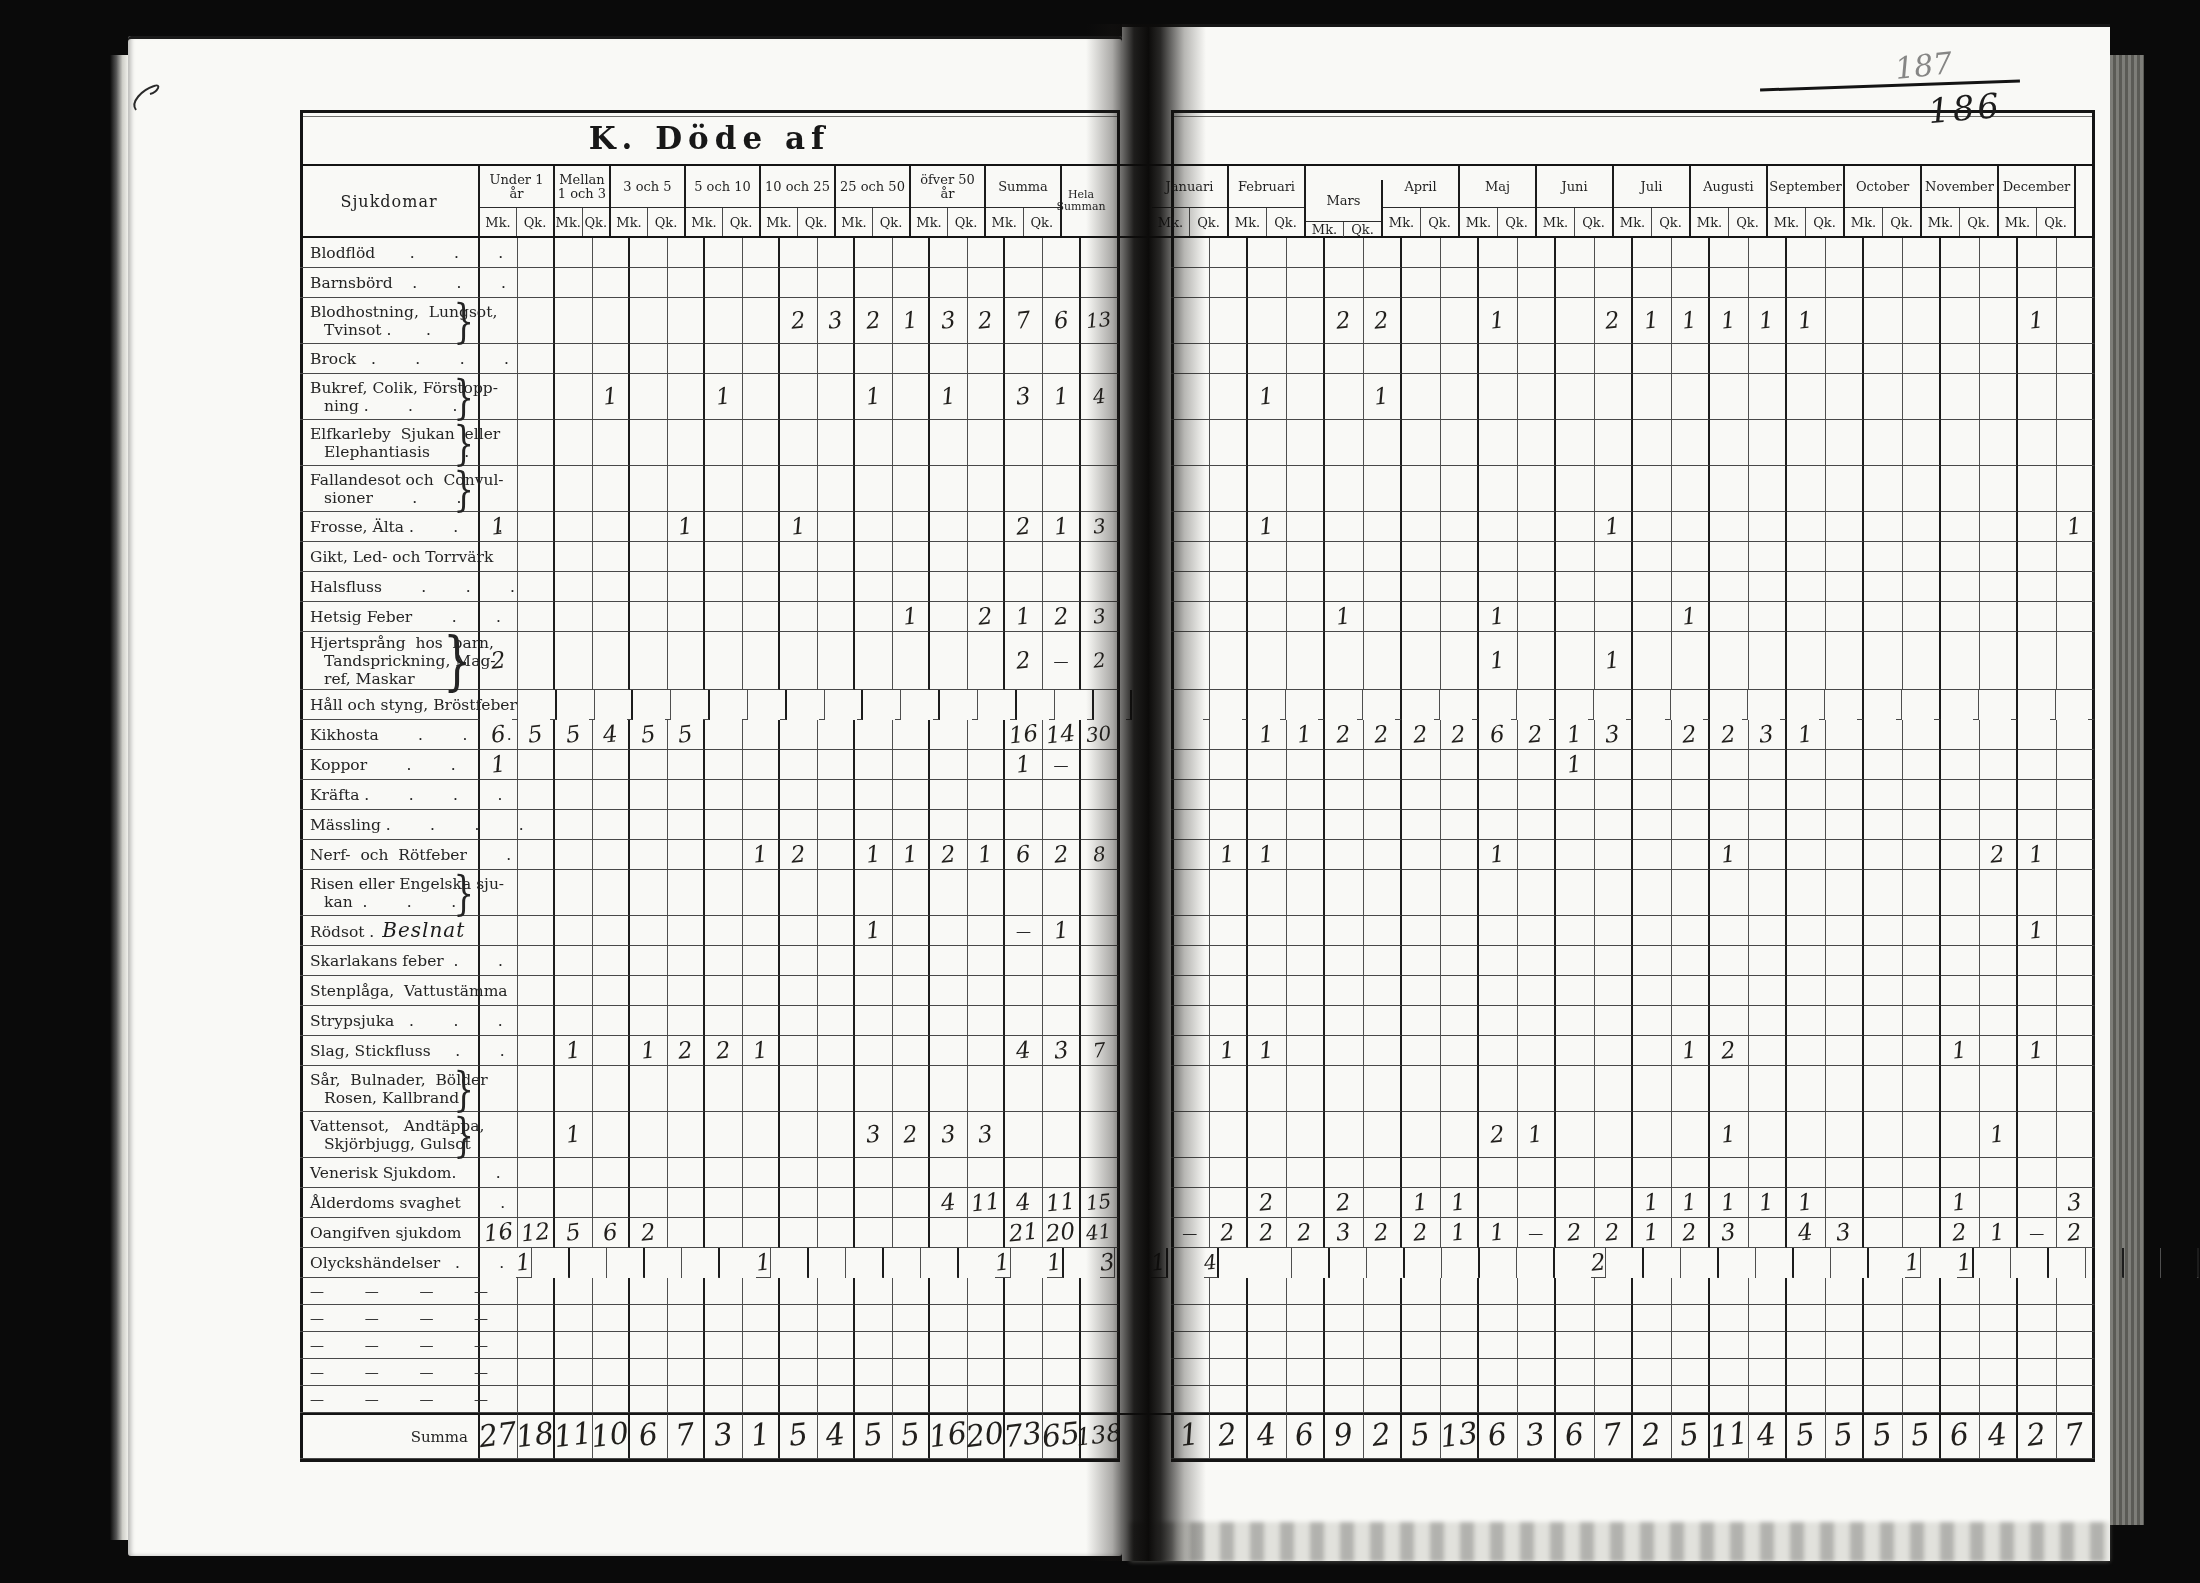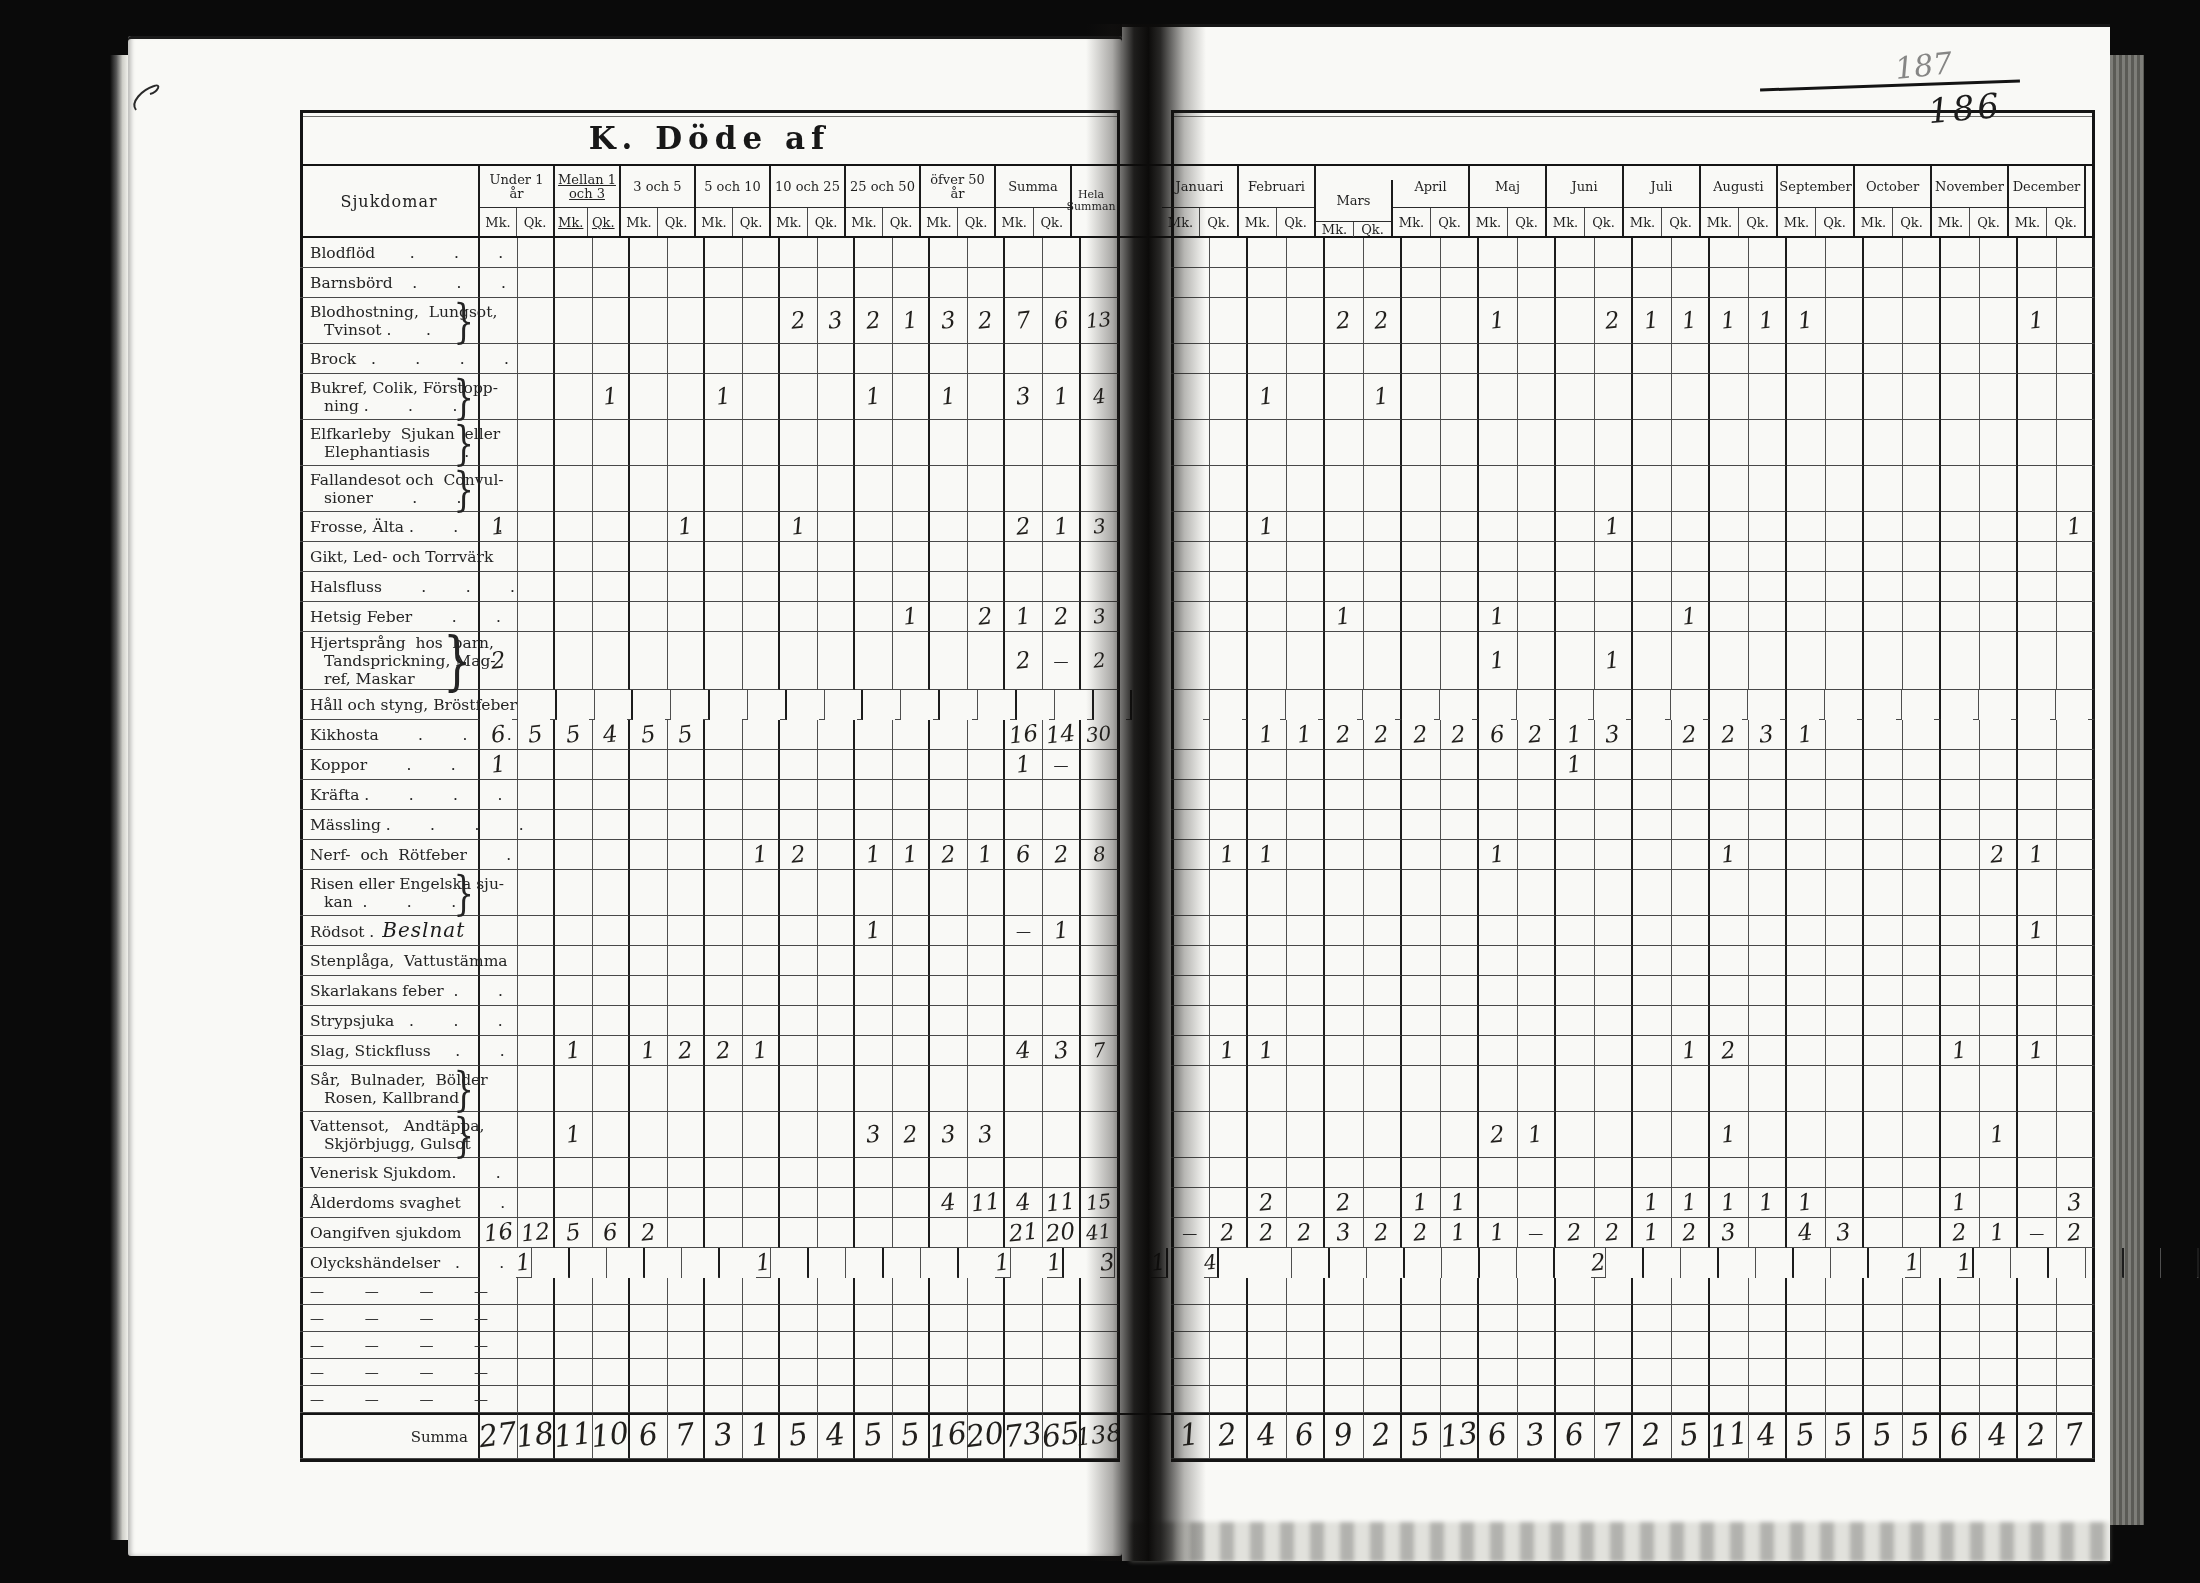--- a/index.html
+++ b/index.html
@@ -117,21 +117,21 @@
     <div id="headerband">
       <div id="h-label">Sjukdomar</div>
 
     <div class="hblock" style="width: 75px;">
           <div class="gname">Under 1 år</div>
           <div class="mkqk">
             <div>Mk.</div>
             <div>Qk.</div>
           </div>
         </div>
-        <div class="hblock" style="width: 66px; text-decoration: underline;">
+        <div class="hblock" style="width: 56px;">
           <div class="gname">Mellan 1 och 3</div>
           <div class="mkqk">
             <div>Mk.</div>
             <div>Qk.</div>
           </div>
         </div>
         <div class="hblock" style="width: 75px;">
           <div class="gname">3 och 5</div>
           <div class="mkqk">
             <div>Mk.</div>
@@ -1445,70 +1445,70 @@
           <div class="cell" style="width: 38.5px;"></div>
           <div class="cell thick" style="width: 38.5px;"></div>
           <div class="cell" style="width: 38.5px;">
             <span class="hw">1</span>
           </div>
           <div class="cell thick" style="width: 38.5px;"></div>
         </div>
         <div class="row" style="height: 30px;">
           <div class="cell labelc">
             <div class="labwrap">
+              <div class="lab-line">Skarlakans feber  .        .</div>
+            </div>
+          </div>
+          <div class="cell" style="width: 37.5px;"></div>
+          <div class="cell thick" style="width: 37.5px;"></div>
+          <div class="cell" style="width: 37.5px;"></div>
+          <div class="cell thick" style="width: 37.5px;"></div>
+          <div class="cell" style="width: 37.5px;"></div>
+          <div class="cell thick" style="width: 37.5px;"></div>
+          <div class="cell" style="width: 37.5px;"></div>
+          <div class="cell thick" style="width: 37.5px;"></div>
+          <div class="cell" style="width: 37.5px;"></div>
+          <div class="cell thick" style="width: 37.5px;"></div>
+          <div class="cell" style="width: 37.5px;"></div>
+          <div class="cell thick" style="width: 37.5px;"></div>
+          <div class="cell" style="width: 37.5px;"></div>
+          <div class="cell thick" style="width: 37.5px;"></div>
+          <div class="cell" style="width: 38px;"></div>
+          <div class="cell thick" style="width: 38px;"></div>
+          <div class="cell thick" style="width: 38px;"></div>
+          <div class="cell gut" style="width: 52px;"></div>
+          <div class="cell" style="width: 38.5px;"></div>
+          <div class="cell thick" style="width: 38.5px;"></div>
+          <div class="cell" style="width: 38.5px;"></div>
+          <div class="cell thick" style="width: 38.5px;"></div>
+          <div class="cell" style="width: 38.5px;"></div>
+          <div class="cell thick" style="width: 38.5px;"></div>
+          <div class="cell" style="width: 38.5px;"></div>
+          <div class="cell thick" style="width: 38.5px;"></div>
+          <div class="cell" style="width: 38.5px;"></div>
+          <div class="cell thick" style="width: 38.5px;"></div>
+          <div class="cell" style="width: 38.5px;"></div>
+          <div class="cell thick" style="width: 38.5px;"></div>
+          <div class="cell" style="width: 38.5px;"></div>
+          <div class="cell thick" style="width: 38.5px;"></div>
+          <div class="cell" style="width: 38.5px;"></div>
+          <div class="cell thick" style="width: 38.5px;"></div>
+          <div class="cell" style="width: 38.5px;"></div>
+          <div class="cell thick" style="width: 38.5px;"></div>
+          <div class="cell" style="width: 38.5px;"></div>
+          <div class="cell thick" style="width: 38.5px;"></div>
+          <div class="cell" style="width: 38.5px;"></div>
+          <div class="cell thick" style="width: 38.5px;"></div>
+          <div class="cell" style="width: 38.5px;"></div>
+          <div class="cell thick" style="width: 38.5px;"></div>
+        </div>
+        <div class="row" style="height: 30px;">
+          <div class="cell labelc">
+            <div class="labwrap">
               <div class="lab-line">Stenplåga,  Vattustämma</div>
-            </div>
-          </div>
-          <div class="cell" style="width: 37.5px;"></div>
-          <div class="cell thick" style="width: 37.5px;"></div>
-          <div class="cell" style="width: 37.5px;"></div>
-          <div class="cell thick" style="width: 37.5px;"></div>
-          <div class="cell" style="width: 37.5px;"></div>
-          <div class="cell thick" style="width: 37.5px;"></div>
-          <div class="cell" style="width: 37.5px;"></div>
-          <div class="cell thick" style="width: 37.5px;"></div>
-          <div class="cell" style="width: 37.5px;"></div>
-          <div class="cell thick" style="width: 37.5px;"></div>
-          <div class="cell" style="width: 37.5px;"></div>
-          <div class="cell thick" style="width: 37.5px;"></div>
-          <div class="cell" style="width: 37.5px;"></div>
-          <div class="cell thick" style="width: 37.5px;"></div>
-          <div class="cell" style="width: 38px;"></div>
-          <div class="cell thick" style="width: 38px;"></div>
-          <div class="cell thick" style="width: 38px;"></div>
-          <div class="cell gut" style="width: 52px;"></div>
-          <div class="cell" style="width: 38.5px;"></div>
-          <div class="cell thick" style="width: 38.5px;"></div>
-          <div class="cell" style="width: 38.5px;"></div>
-          <div class="cell thick" style="width: 38.5px;"></div>
-          <div class="cell" style="width: 38.5px;"></div>
-          <div class="cell thick" style="width: 38.5px;"></div>
-          <div class="cell" style="width: 38.5px;"></div>
-          <div class="cell thick" style="width: 38.5px;"></div>
-          <div class="cell" style="width: 38.5px;"></div>
-          <div class="cell thick" style="width: 38.5px;"></div>
-          <div class="cell" style="width: 38.5px;"></div>
-          <div class="cell thick" style="width: 38.5px;"></div>
-          <div class="cell" style="width: 38.5px;"></div>
-          <div class="cell thick" style="width: 38.5px;"></div>
-          <div class="cell" style="width: 38.5px;"></div>
-          <div class="cell thick" style="width: 38.5px;"></div>
-          <div class="cell" style="width: 38.5px;"></div>
-          <div class="cell thick" style="width: 38.5px;"></div>
-          <div class="cell" style="width: 38.5px;"></div>
-          <div class="cell thick" style="width: 38.5px;"></div>
-          <div class="cell" style="width: 38.5px;"></div>
-          <div class="cell thick" style="width: 38.5px;"></div>
-          <div class="cell" style="width: 38.5px;"></div>
-          <div class="cell thick" style="width: 38.5px;"></div>
-        </div>
-        <div class="row" style="height: 30px;">
-          <div class="cell labelc">
-            <div class="labwrap">
-              <div class="lab-line">Skarlakans feber  .        .</div>
             </div>
           </div>
           <div class="cell" style="width: 37.5px;"></div>
           <div class="cell thick" style="width: 37.5px;"></div>
           <div class="cell" style="width: 37.5px;"></div>
           <div class="cell thick" style="width: 37.5px;"></div>
           <div class="cell" style="width: 37.5px;"></div>
           <div class="cell thick" style="width: 37.5px;"></div>
           <div class="cell" style="width: 37.5px;"></div>
           <div class="cell thick" style="width: 37.5px;"></div>

